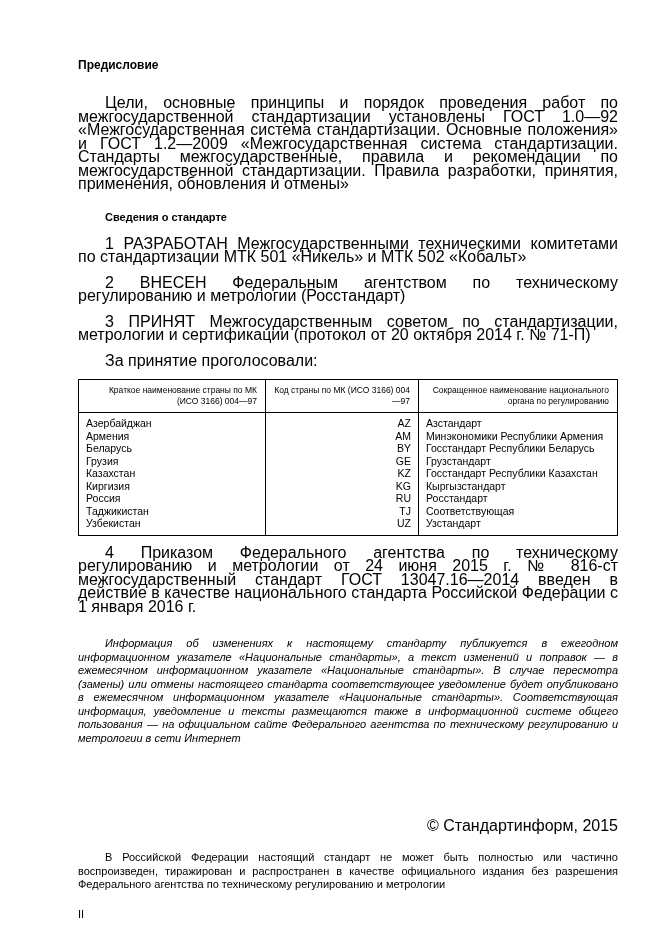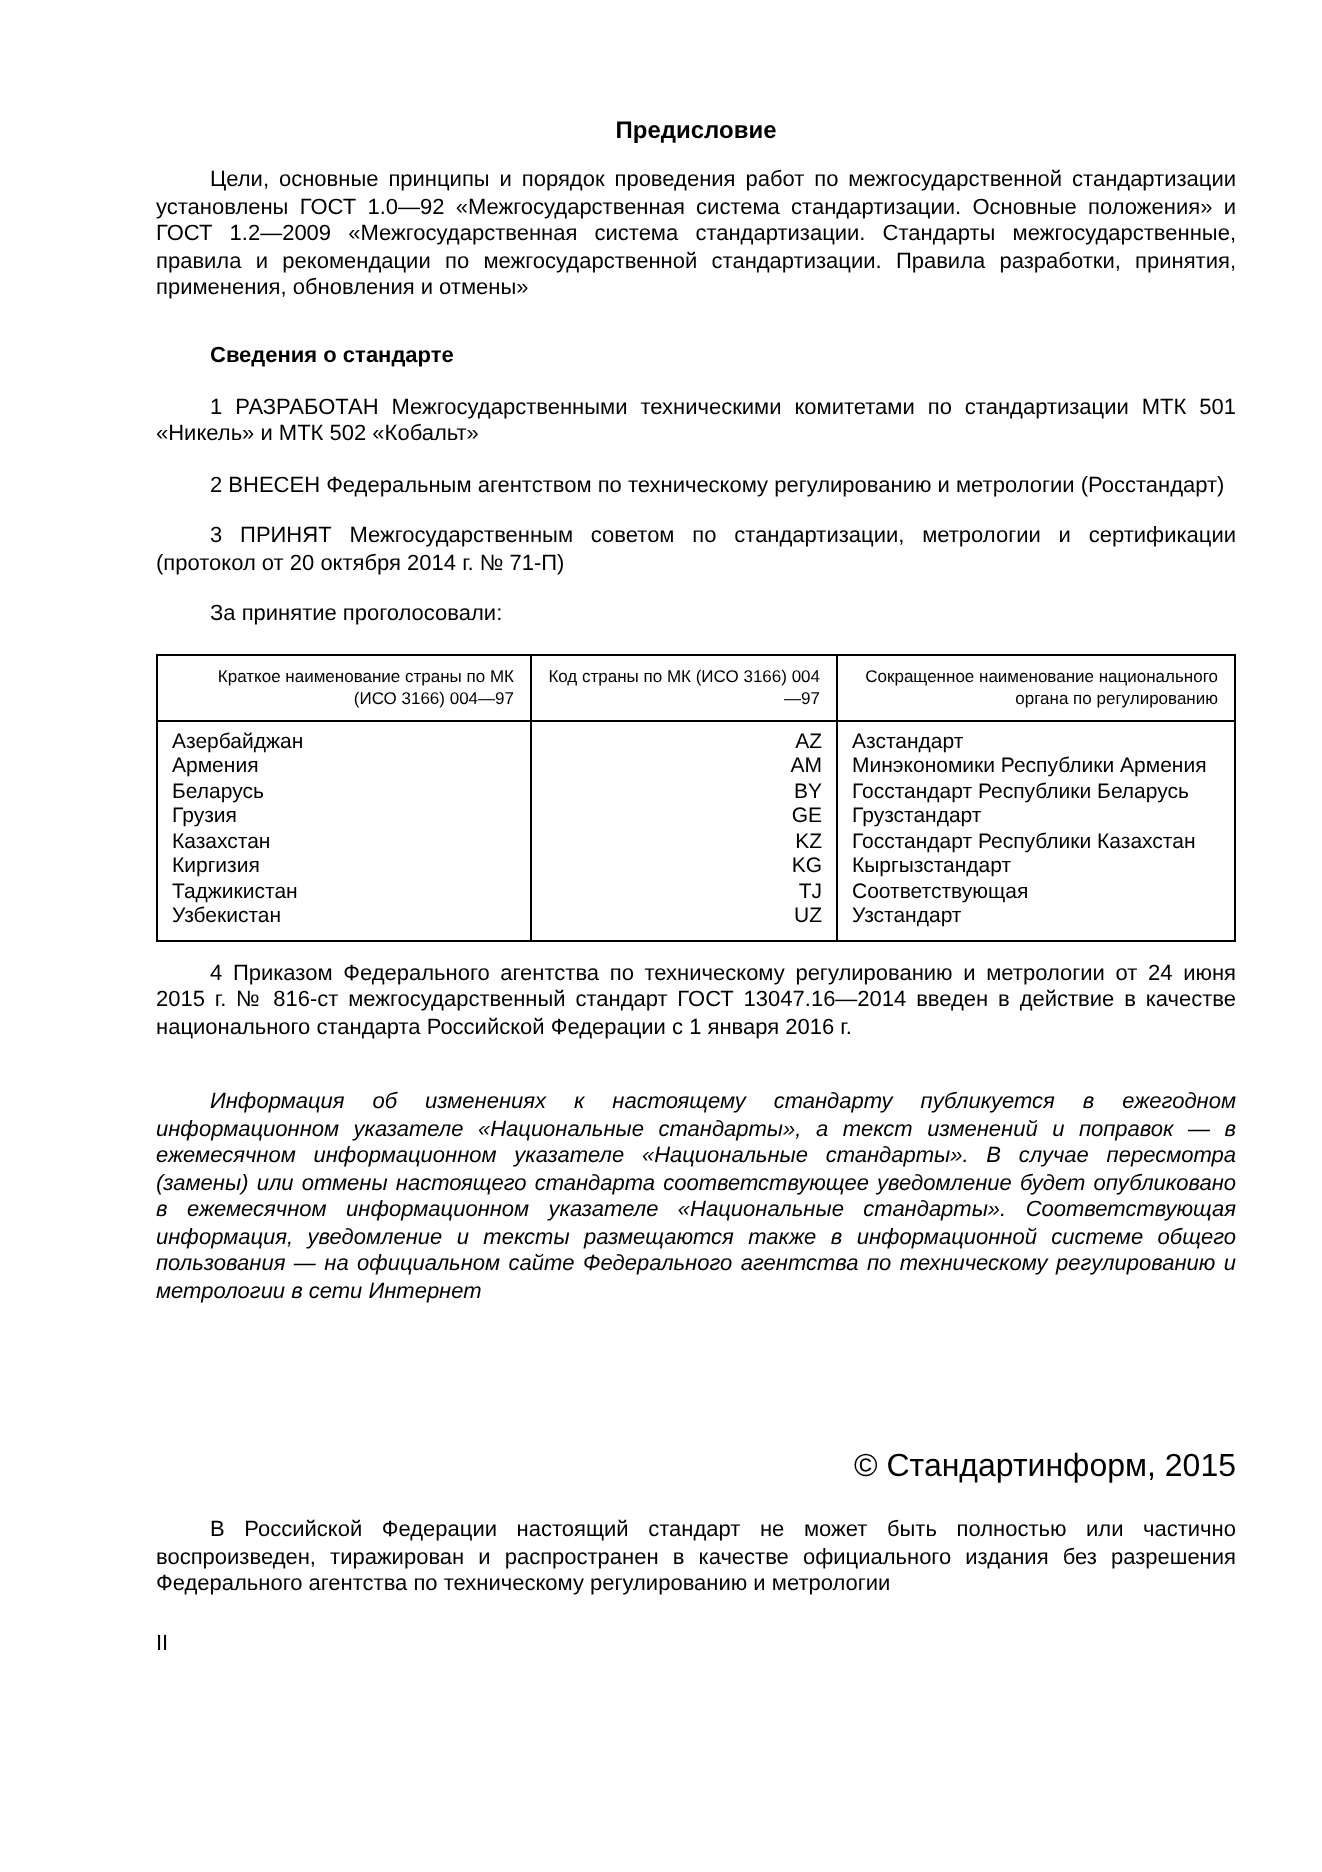--- a/index.html
+++ b/index.html
@@ -14,25 +14,24 @@
     color: #000000;
   }
   .doc-code {
     font-size: 11px;
     font-weight: bold;
     margin-bottom: 28px;
   }
   .page-title {
     font-size: 12px;
     font-weight: bold;
-    text-align: center;
-    margin-bottom: 12px;
+    margin-bottom: 24px;
   }
   .body-text {
-    font-size: 11px;
+    font-size: 16px;
     line-height: 13.5px;
     text-align: justify;
     margin: 0 0 12px 0;
   }
   .indent { text-indent: 27px; }
   .section-heading {
     font-size: 11px;
     font-weight: bold;
     margin: 20px 0 14px 0;
     text-indent: 27px;
@@ -141,20 +140,25 @@
         <td>Казахстан</td>
         <td class="code">KZ</td>
         <td>Госстандарт Республики Казахстан</td>
       </tr>
       <tr>
         <td>Киргизия</td>
         <td class="code">KG</td>
         <td>Кыргызстандарт</td>
       </tr>
       <tr>
+        <td>Россия</td>
+        <td class="code">RU</td>
+        <td>Росстандарт</td>
+      </tr>
+      <tr>
         <td>Таджикистан</td>
         <td class="code">TJ</td>
         <td>Соответствующая</td>
       </tr>
       <tr>
         <td>Узбекистан</td>
         <td class="code">UZ</td>
         <td>Узстандарт</td>
       </tr>
     </tbody>

